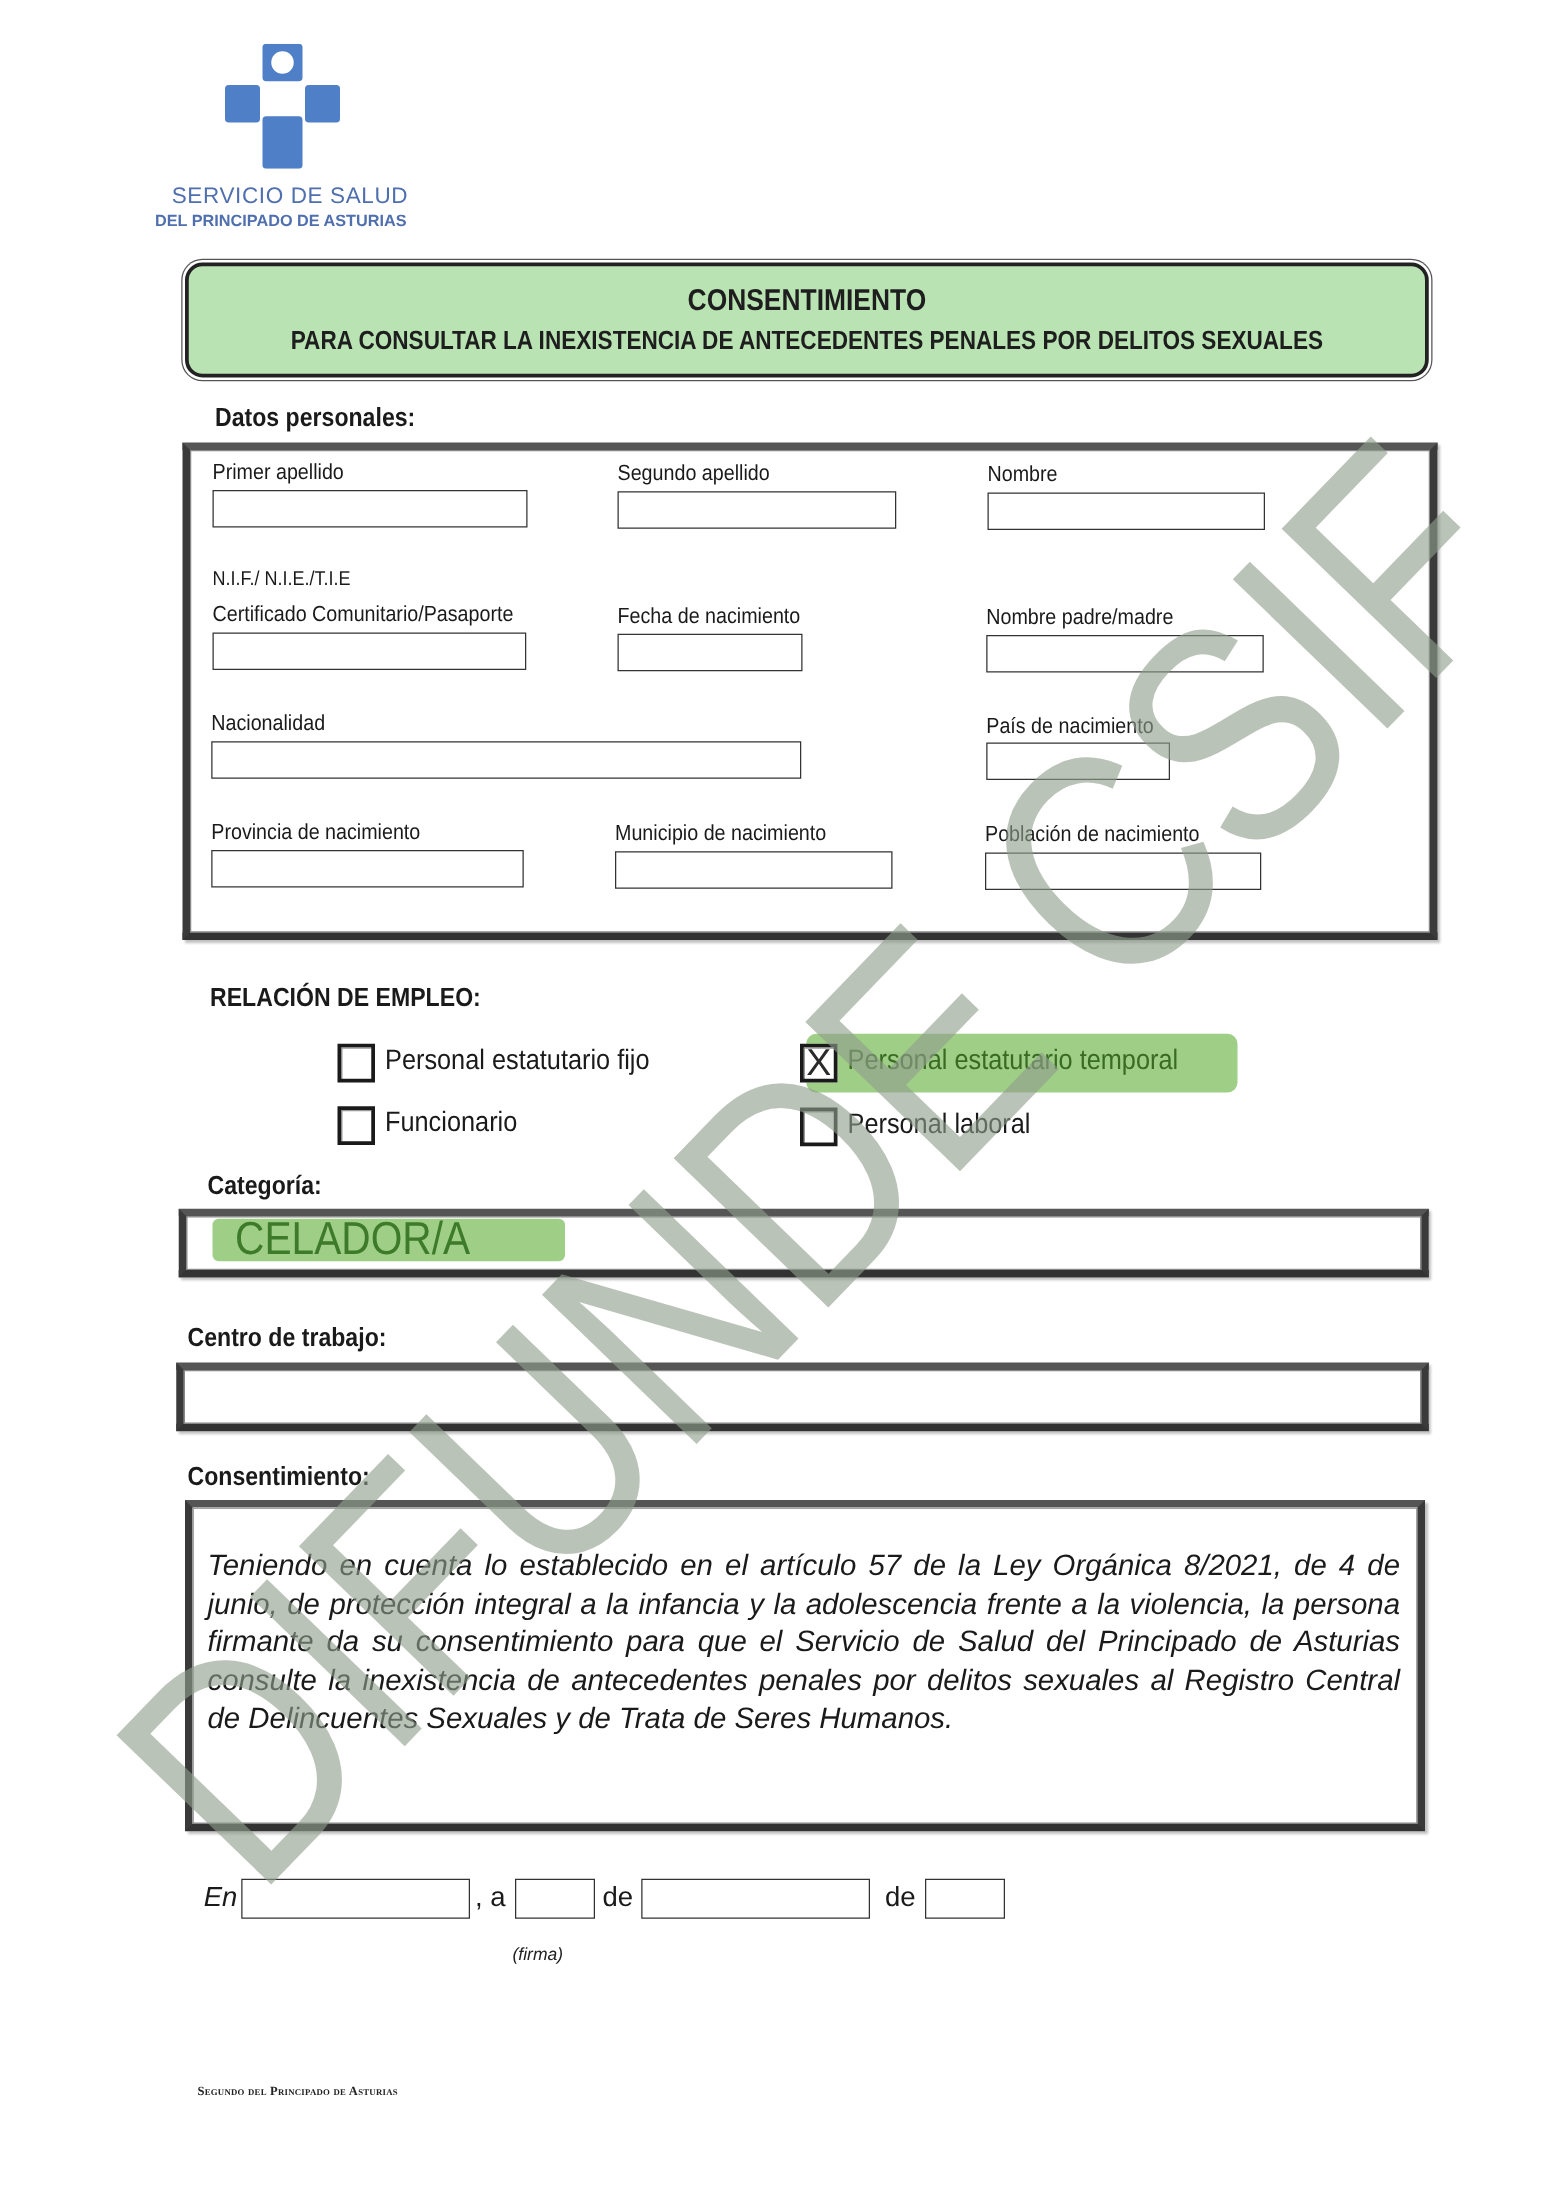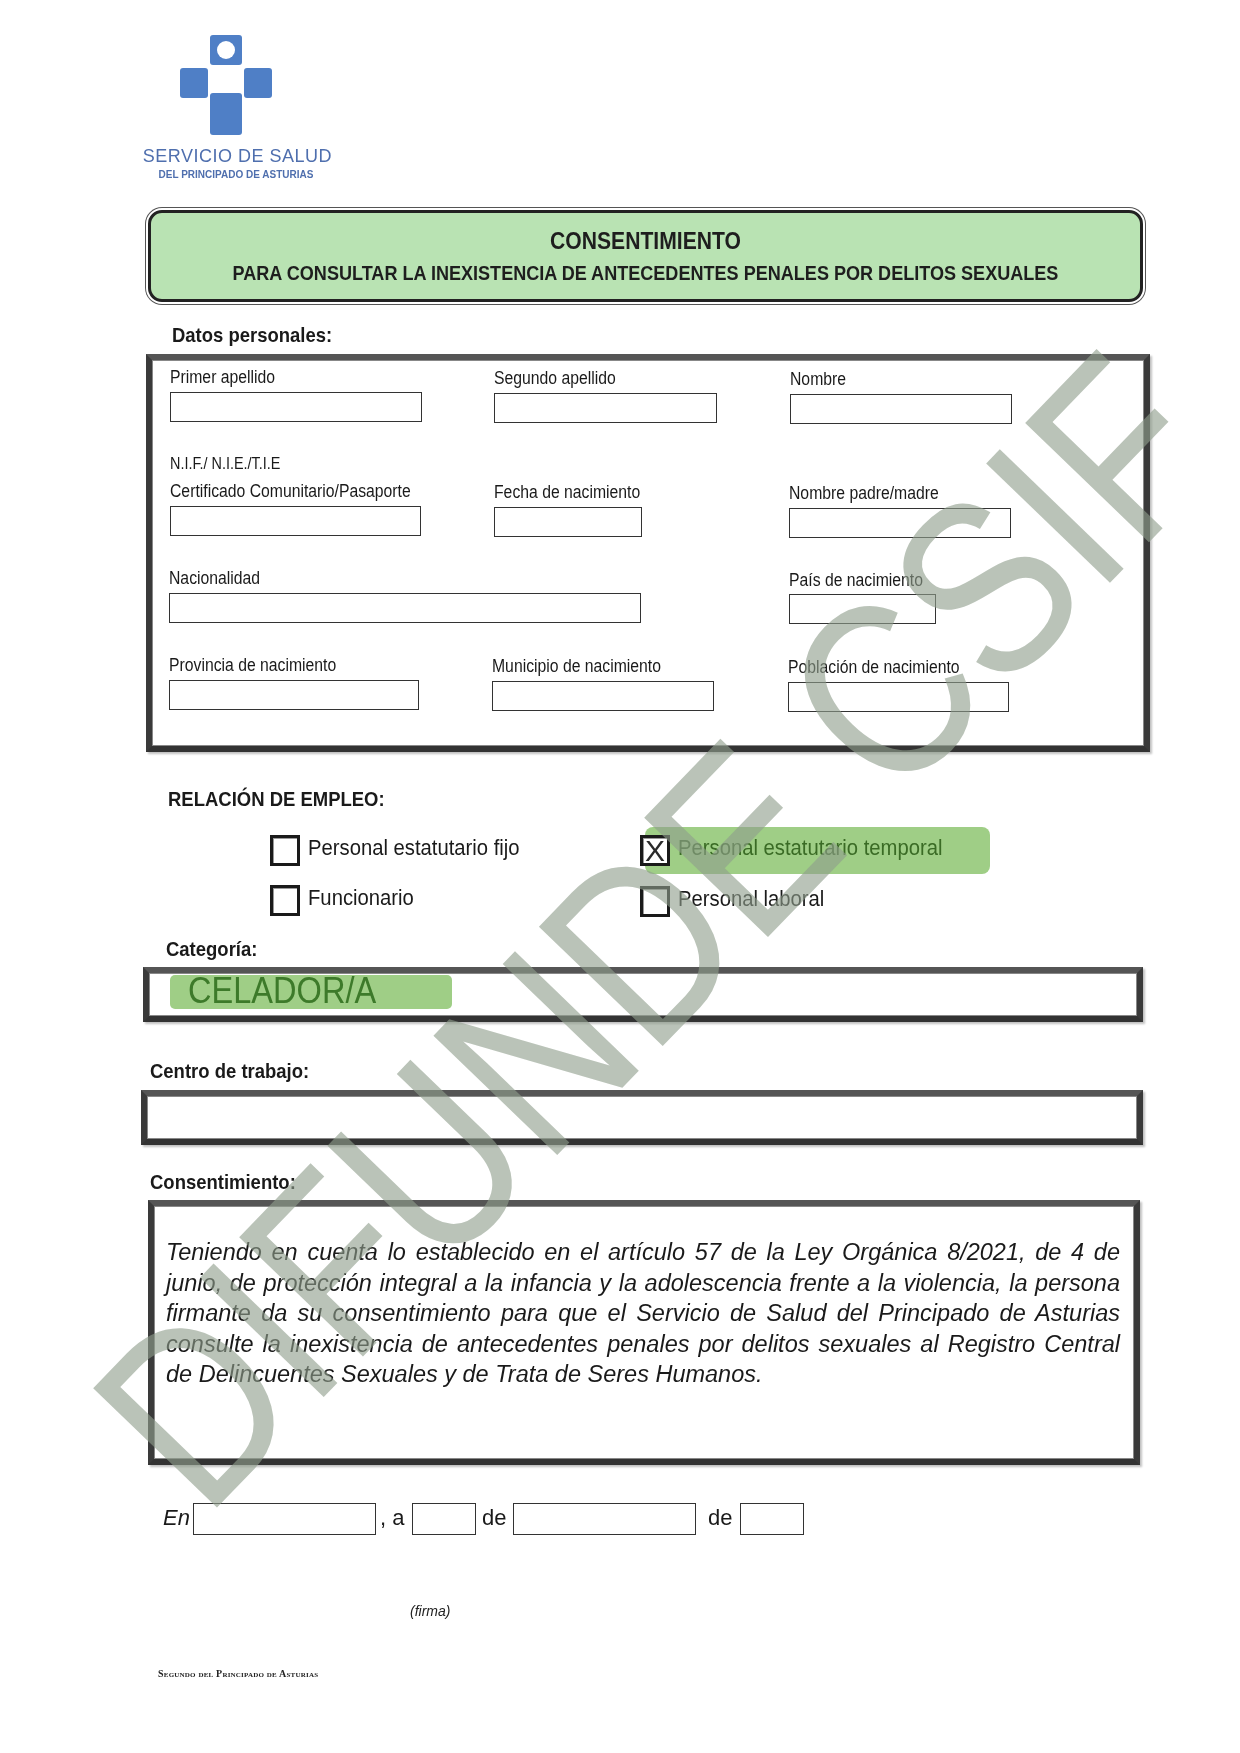--- a/index.html
+++ b/index.html
@@ -1,22 +1,22 @@
 <!DOCTYPE html>
 <html><head>
 <meta charset="utf-8">
 <style>
   * { box-sizing: border-box; margin: 0; padding: 0; }
   html, body { width: 1240px; height: 1753px; background: #ffffff; overflow: hidden; }
   body { position: relative; font-family: "DejaVu Sans Condensed", "Liberation Sans Narrow", "Liberation Sans", sans-serif; color: #1a1a1a; }
 
   
   .logo-cross { position: absolute; left: 180px; top: 35px; width: 92px; height: 100px; }
-  .logo-title { position: absolute; left: 132px; top: 146px; width: 200px; font-family: "Liberation Sans", sans-serif; font-size: 18px; letter-spacing: 0.5px; color: #4f6fae; text-align: right; white-space: nowrap; }
-  .logo-sub { position: absolute; left: 136px; top: 169px; width: 200px; font-family: "Liberation Sans", sans-serif; font-size: 10px; font-weight: bold; color: #4f6fae; text-align: center; white-space: nowrap; }
+  .logo-title { position: absolute; left: 132px; top: 146px; width: 200px; font-family: "Liberation Sans", sans-serif; font-size: 18px; letter-spacing: 0.5px; color: #4f6fae; text-align: center; white-space: nowrap; }
+  .logo-sub { position: absolute; left: 124px; top: 169px; width: 200px; font-family: "Liberation Sans", sans-serif; font-size: 13px; font-weight: bold; color: #4f6fae; text-align: center; white-space: nowrap; }
 
   
   .header-box { position: absolute; left: 148px; top: 210px; width: 995px; height: 92px; background: #b9e3b3; border: 3px solid #222; border-radius: 14px; box-shadow: 0 0 0 2px #fff, 0 0 0 3px #555; text-align: center; }
   .header-title { display: block; margin-top: 14px; font-family: "Liberation Sans", sans-serif; font-weight: bold; font-size: 24px; transform: scaleX(0.88); color: #1e1e1e; }
   .header-sub { display: block; margin-top: 6px; font-family: "Liberation Sans", sans-serif; font-weight: bold; font-size: 21px; transform: scaleX(0.86); color: #1e1e1e; white-space: nowrap; }
 
   .section-label { position: absolute; font-family: "Liberation Sans", sans-serif; font-weight: bold; font-size: 21px; transform-origin: left center; transform: scaleX(0.88); white-space: nowrap; color: #1a1a1a; }
 
   
   .frame { position: absolute; border: 6px solid #3a3a3a; border-top-color: #555; border-bottom-color: #333; box-shadow: inset 0 0 0 1px #888, 2px 2px 2px rgba(0,0,0,0.25); background: #fff; }
@@ -28,21 +28,21 @@
   .chk { position: absolute; width: 30px; height: 31px; border: 3px solid #1a1a1a; box-shadow: inset 1px 1px 0 #999; background: #fff; font-family: "Liberation Sans", sans-serif; font-size: 30px; line-height: 26px; text-align: center; color: #2a2a2a; }
   .chk-label { position: absolute; font-family: "Liberation Sans", sans-serif; font-size: 22.5px; transform-origin: left center; transform: scaleX(0.9); white-space: nowrap; color: #1a1a1a; }
   .highlight { position: absolute; background: #9fce86; border-radius: 8px; }
 
   .celador-hl { position: absolute; left: 170px; top: 975px; width: 282px; height: 34px; background: #9fce86; border-radius: 5px; }
   .celador-text { position: absolute; left: 188px; top: 970px; font-family: "Liberation Sans", sans-serif; font-size: 37px; color: #3d7a2a; transform-origin: left center; transform: scaleX(0.88); white-space: nowrap; }
 
   .consent-text { position: absolute; left: 166px; top: 1237px; width: 954px; font-family: "Liberation Sans", sans-serif; font-style: italic; font-size: 23.5px; line-height: 30.5px; text-align: justify; color: #1a1a1a; }
 
   .date-word { position: absolute; font-family: "Liberation Sans", sans-serif; font-size: 22px; color: #1a1a1a; }
-  .firma { position: absolute; left: 410px; top: 1555px; font-family: "Liberation Sans", sans-serif; font-style: italic; font-size: 14px; color: #222; margin-top: 48px; }
+  .firma { position: absolute; left: 410px; top: 1555px; font-family: "Liberation Sans", sans-serif; font-style: italic; font-size: 14px; color: #222; }
   .footer { position: absolute; left: 158px; top: 1668px; font-family: "Liberation Serif", serif; font-size: 10px; font-weight: bold; font-variant: small-caps; letter-spacing: 0.2px; color: #222; }
 
   .watermark { position: absolute; left: 0; top: 0; width: 1240px; height: 1753px; pointer-events: none; }
 </style>
 </head>
 <body>
 
 <div>
   <svg class="logo-cross" viewBox="0 0 92 100">
     <rect x="30" y="0" width="32" height="30" rx="3" fill="#4f7fc6"></rect>

